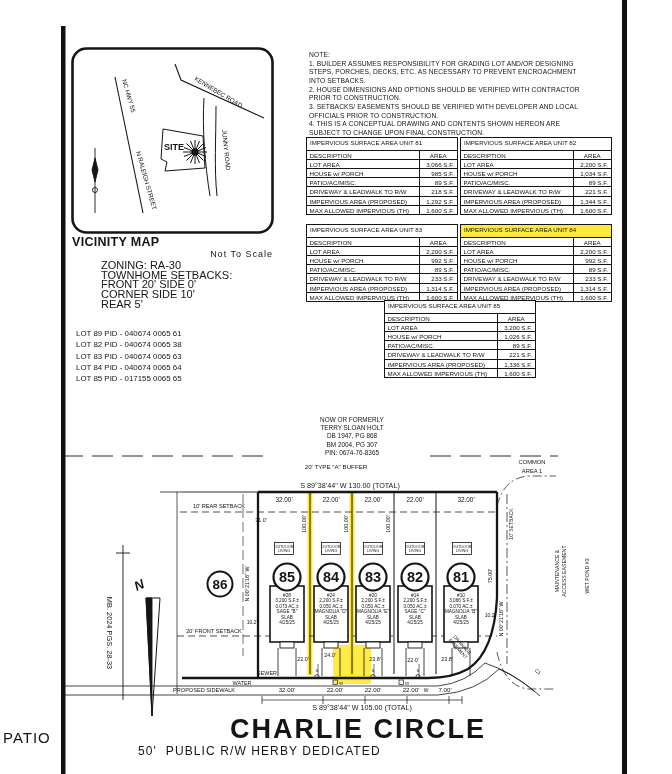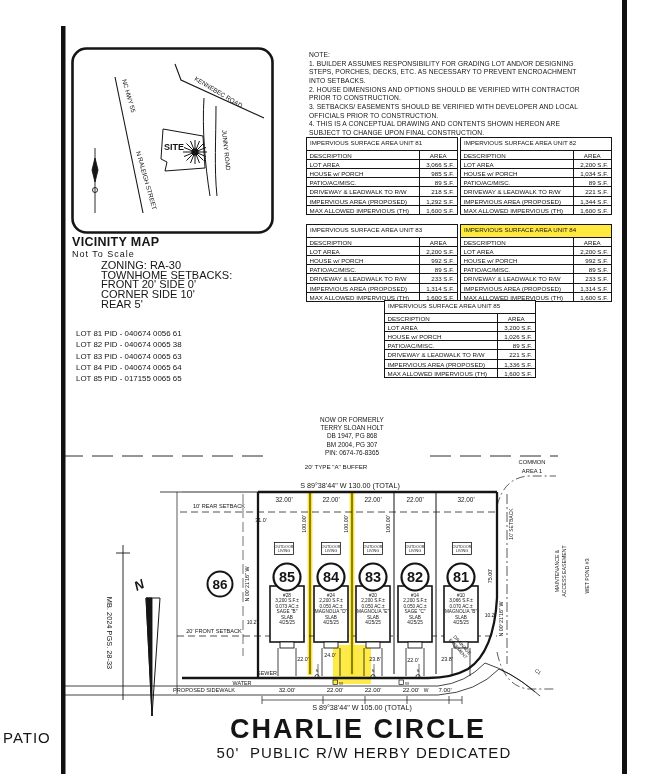--- a/index.html
+++ b/index.html
@@ -8,23 +8,23 @@
   #sheet{position:absolute;inset:0}
   svg{position:absolute;left:0;top:0}
   svg text{font-family:"Liberation Sans",sans-serif;fill:#151515}
   .abs{position:absolute}
   .lines div{white-space:pre}
   .note{left:309px;top:51px;font-size:6.7px;line-height:8.65px;letter-spacing:.1px}
   .zoning{left:101px;top:261px;font-size:11px;line-height:9.7px}
   .pids{left:76px;top:328px;font-size:7.9px;line-height:11.3px}
   .owner{left:272px;top:416px;width:160px;text-align:center;font-size:6.4px;line-height:8.2px}
   .vic-title{left:72px;top:235px;width:201px;text-align:left;font-size:12.5px;font-weight:bold;letter-spacing:.3px}
-  .vic-sub{left:72px;top:249px;width:201px;text-align:left;font-size:9px;letter-spacing:1px}
+  .vic-sub{left:72px;top:249px;width:201px;text-align:right;font-size:9px;letter-spacing:1px}
   .street-name{left:146px;top:714px;width:424px;text-align:center;font-size:27px;font-weight:bold;letter-spacing:2px}
-  .street-ded{left:152px;top:744px;width:424px;text-align:center;font-size:15px;letter-spacing:1.1px;white-space:pre}
+  .street-ded{left:138px;top:744px;width:424px;font-size:12px;letter-spacing:1.1px;white-space:pre}
   .initials{left:3px;top:729px;font-size:15px;letter-spacing:1px;z-index:3}
   
   .imp-table{position:absolute;width:150px;border:1.3px solid #151515;background:#fff;font-size:6.2px;line-height:1;z-index:2}
   .tbl-title{height:9.5px;border-bottom:1.3px solid #151515;padding:2.2px 0 0 3px;white-space:pre}
   .tbl-title.hl{background:#ffe93e}
   .tbl-row{display:flex;height:8.2px;border-bottom:.8px solid #151515}
   .tbl-row:last-child{border-bottom:none}
   .tbl-desc{width:109px;padding:2px 0 0 2.5px;border-right:.8px solid #151515;white-space:pre}
   .tbl-area{flex:1;text-align:right;padding:2px 3px 0 0;white-space:pre}
   .tbl-area.hd{text-align:center;padding-right:0}
@@ -264,21 +264,21 @@
       <div>SUBJECT TO CHANGE UPON FINAL CONSTRUCTION.</div>
     </div>
   <div class="abs zoning lines">
       <div>ZONING: RA-30</div>
       <div>TOWNHOME SETBACKS:</div>
       <div>FRONT 20' SIDE 0'</div>
       <div>CORNER SIDE 10'</div>
       <div>REAR 5'</div>
     </div>
   <div class="abs pids lines">
-      <div>LOT 81 PID - 040674 0056 61</div>
+      <div>LOT 89 PID - 040674 0065 61</div>
       <div>LOT 82 PID - 040674 0065 38</div>
       <div>LOT 83 PID - 040674 0065 63</div>
       <div>LOT 84 PID - 040674 0065 64</div>
       <div>LOT 85 PID - 017155 0065 65</div>
     </div>
   <div class="abs owner lines">
       <div>NOW OR FORMERLY</div>
       <div>TERRY SLOAN HOLT</div>
       <div>DB 1947, PG 868</div>
       <div>BM 2004, PG 307</div>

